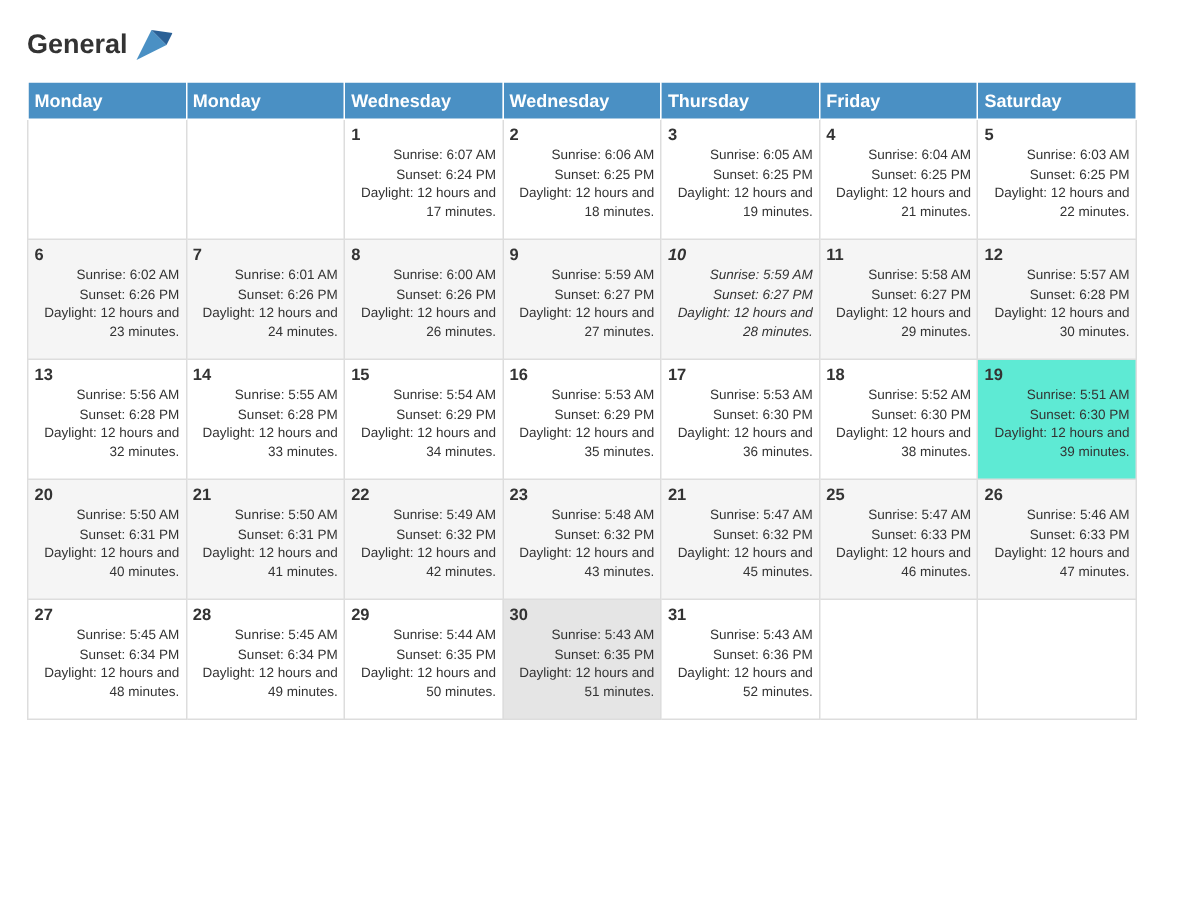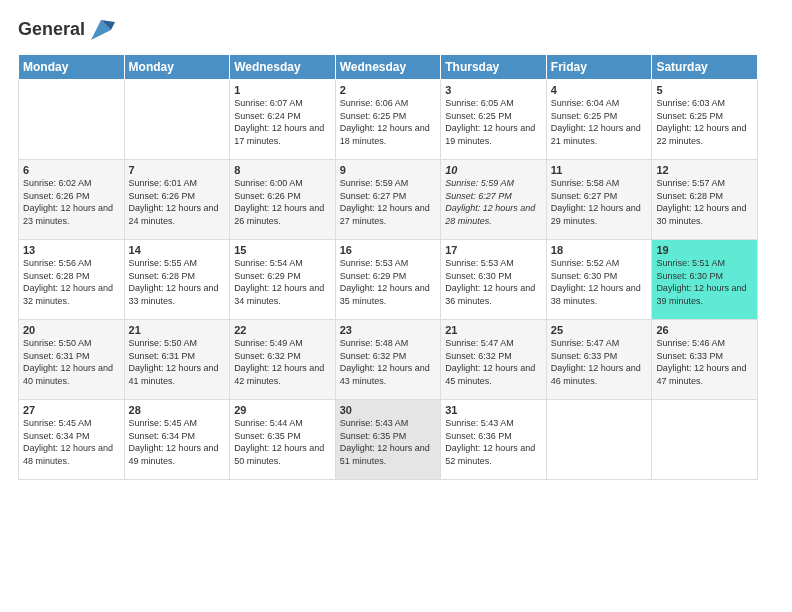--- a/index.html
+++ b/index.html
@@ -84,20 +84,21 @@
     .day-num {
       font-size: 11px;
       font-weight: bold;
       display: block;
       margin-bottom: 1px;
     }
     .day-info {
       font-size: 9px;
       color: #333;
       line-height: 1.4;
+      text-align: right;
     }
     .empty-cell {
       background: #fff !important;
     }
   </style>
 </head>
 <body>
 
 <div class="page">
   <div class="header">

